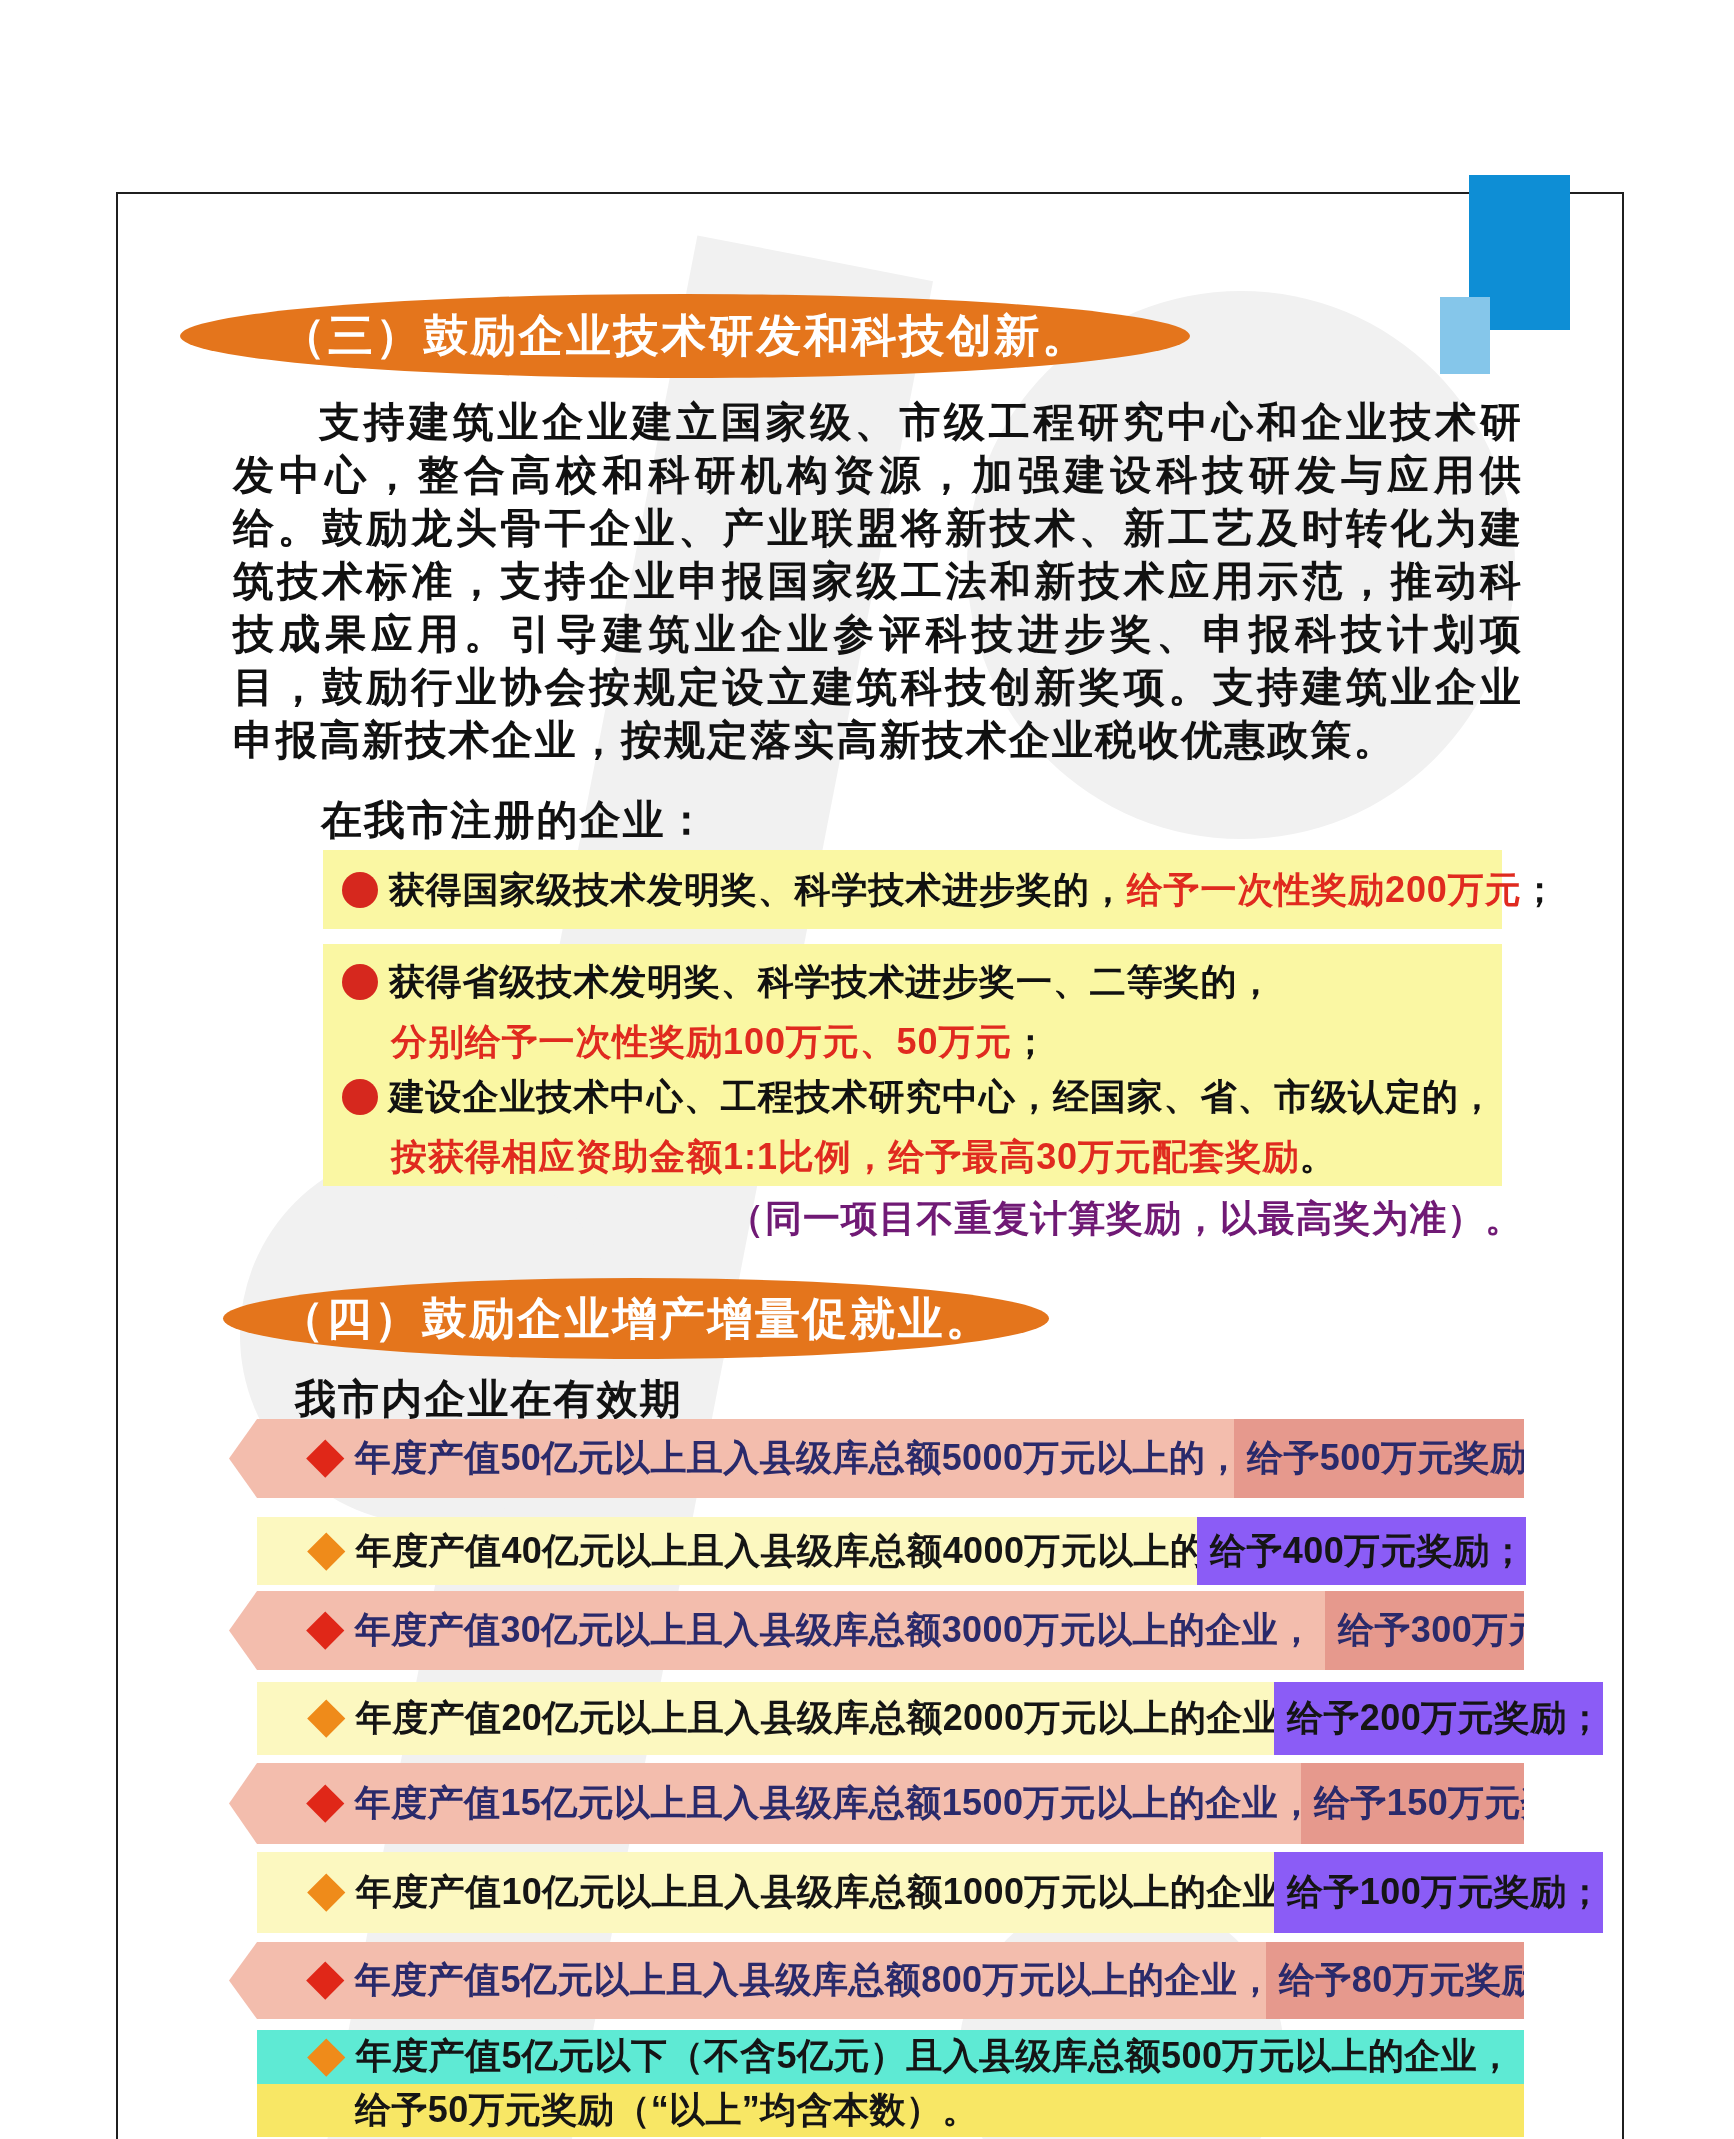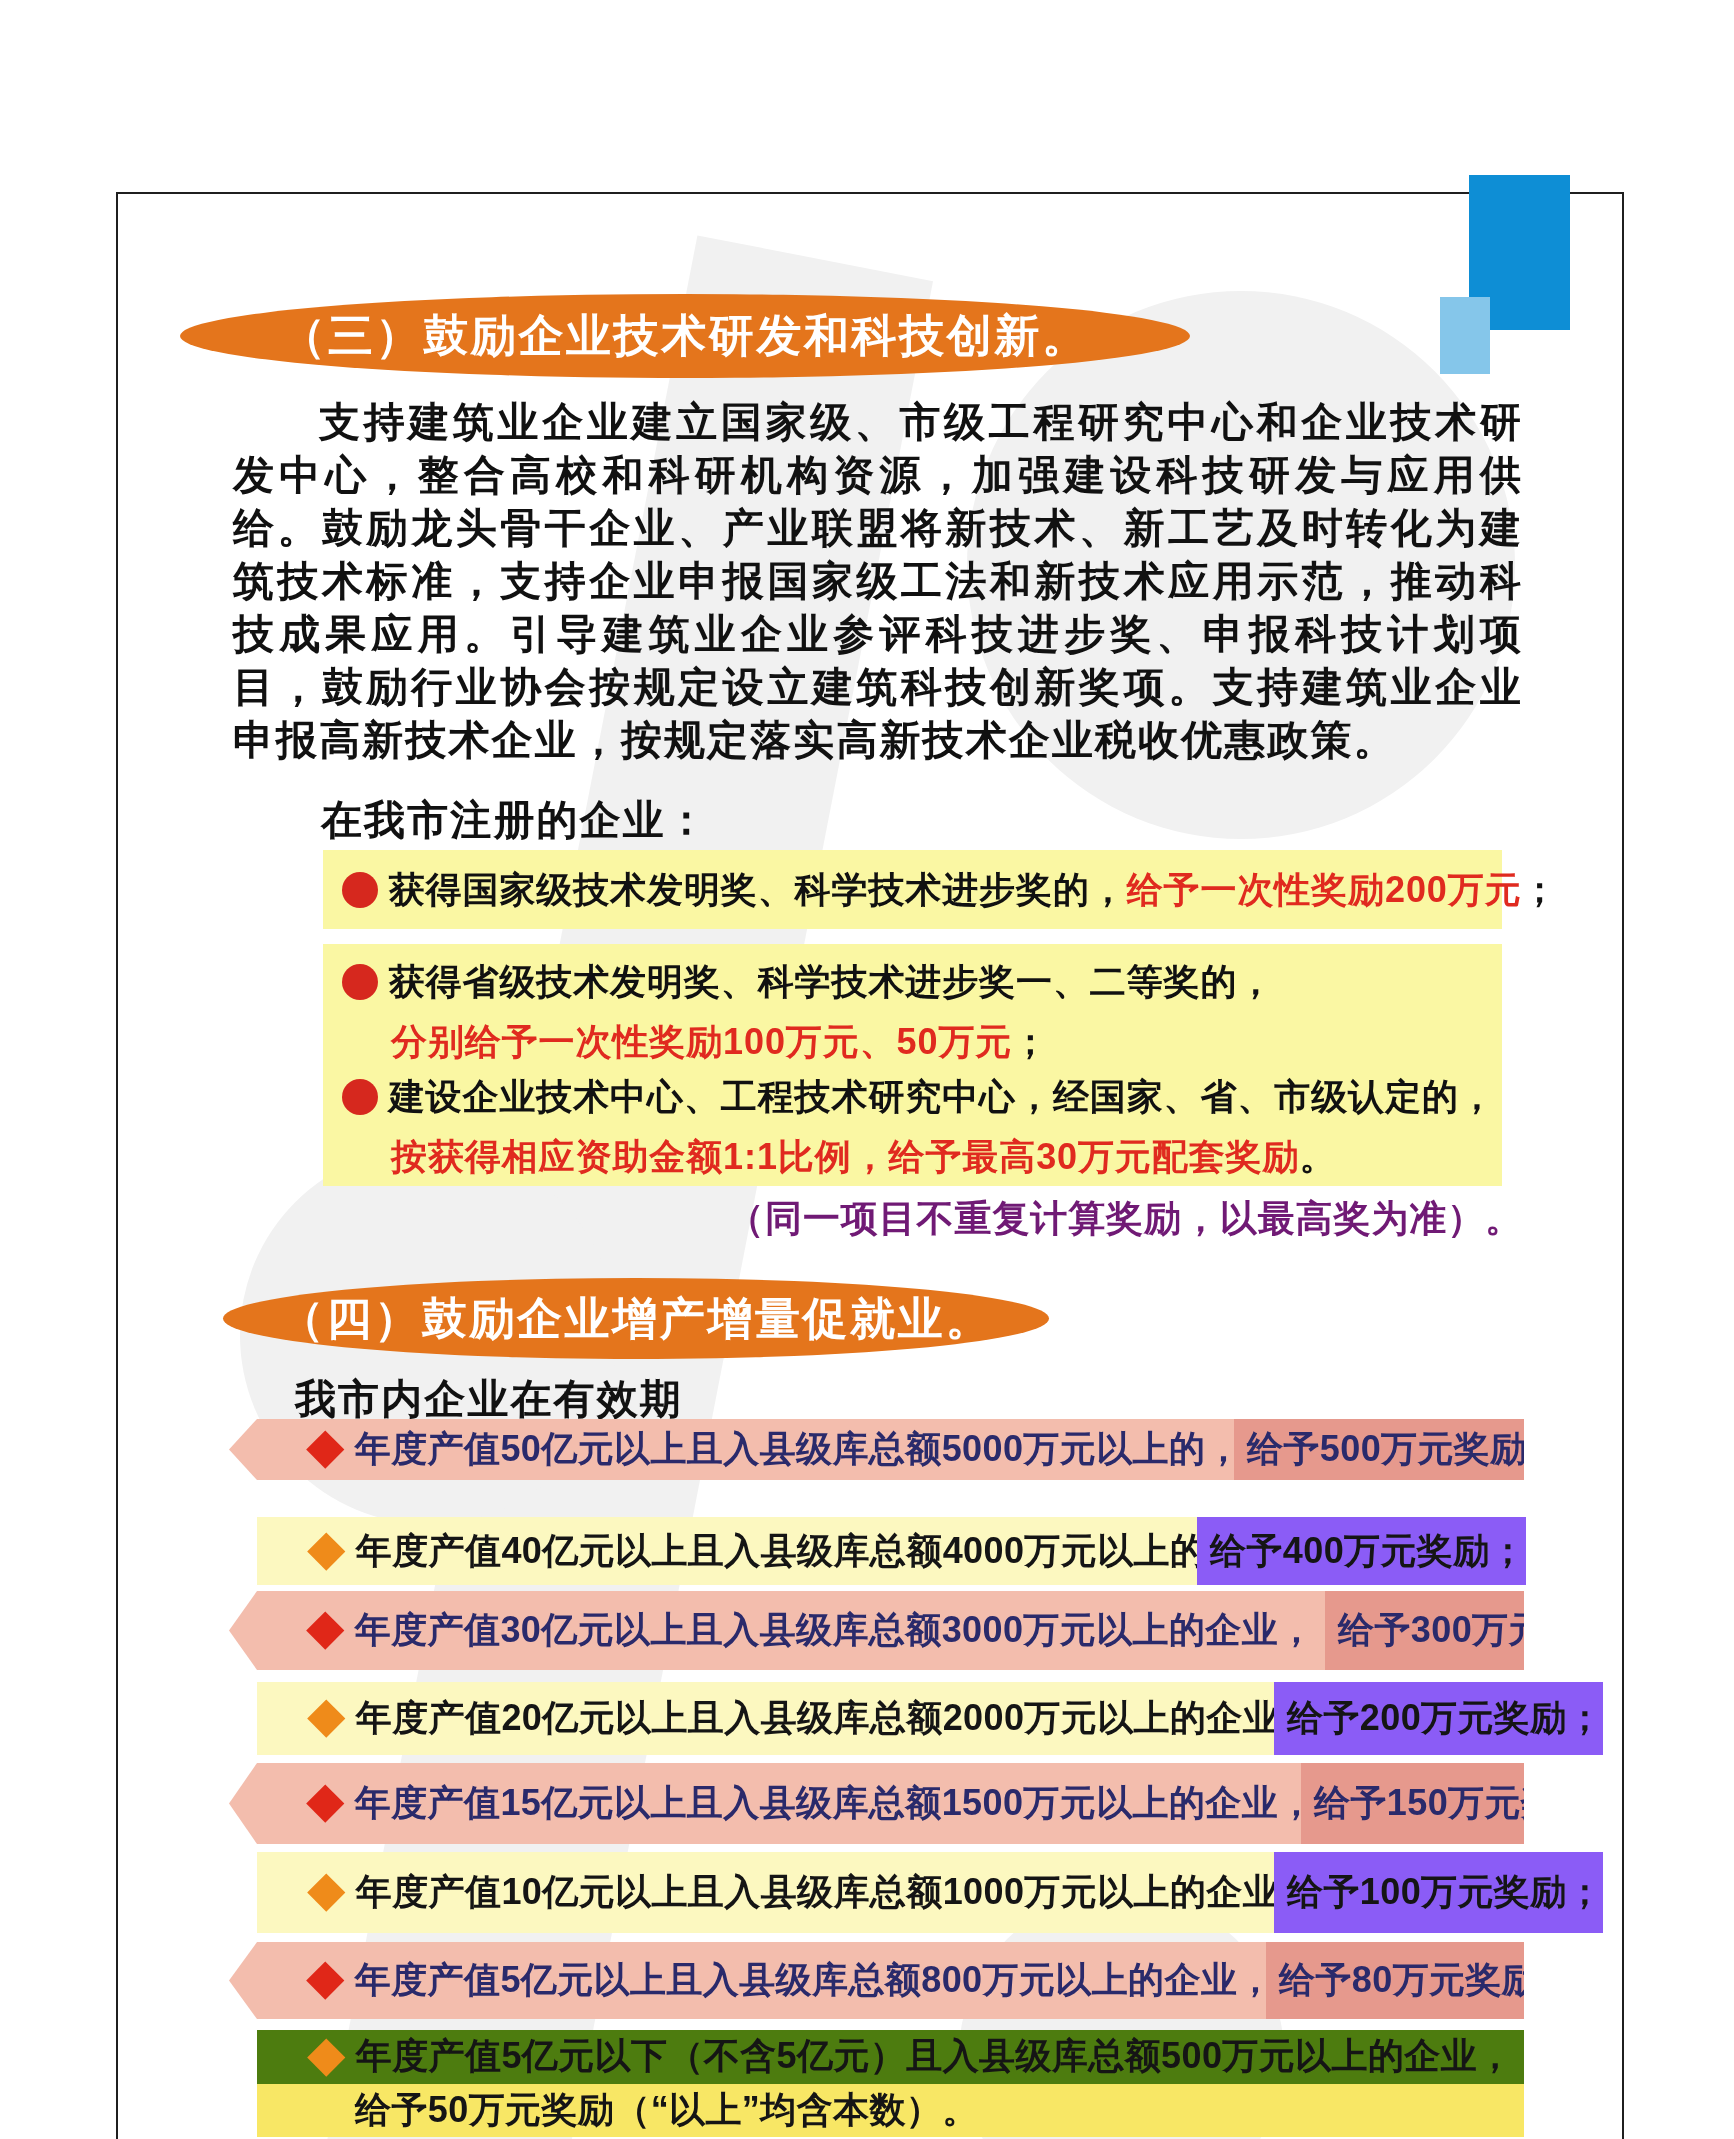--- a/index.html
+++ b/index.html
@@ -57,21 +57,21 @@
   .band.yellow{left:257px;width:1267px;background:#FCF8C0;}
   .band.yellow .seg{background:#8b5cf6;}
   .band.yellow .txt{color:#151515;}
   .band.yellow .cond{padding-left:56px;}
   .diamond{width:26.5px;height:26.5px;transform:rotate(45deg);flex:0 0 26.5px;margin-right:16.3px;}
   .band.pink .diamond{background:#E02718;}
   .band.yellow .diamond{background:#EF8B1A;}
   
   .band8{position:absolute;left:257px;width:1267px;top:2030px;height:107px;
     display:flex;flex-direction:column;}
-  .band8 .r1{flex:1;background:#4d7c0f;display:flex;align-items:center;padding-left:56px;}
+  .band8 .r1{flex:1;background:#5eead4;display:flex;align-items:center;padding-left:56px;}
   .band8 .r2{flex:1;background:#F8E765;display:flex;align-items:center;padding-left:98px;}
   .band8 .txt{font-size:36px;font-weight:700;color:#151515;letter-spacing:0.4px;white-space:nowrap;}
   .band8 .diamond{background:#EF8B1A;}
 </style>
 </head>
 <body>
 
 <div class="gray-blob abs" style="left:967px;top:291px;width:548px;height:548px;"></div>
 <div class="gray-beam abs" style="left:505px;top:240px;width:240px;height:1994px;"></div>
 <div class="gray-blob abs" style="left:240px;top:1147px;width:377px;height:377px;"></div>
@@ -117,21 +117,21 @@
 </div>
 
 <div class="note">（同一项目不重复计算奖励，以最高奖为准）。</div>
 
 <div class="banner banner2">
   <span>（四）鼓励企业增产增量促就业。</span>
 </div>
 
 <div class="lead-line lead2">我市内企业在有效期</div>
 
-<div class="band pink" style="top:1419px;height:61px;">
+<div class="band pink" style="top:1419px;height:79px;">
   <div class="cond" style="width:922px;">
     <span class="diamond"></span>
     <span class="txt">年度产值50亿元以上且入县级库总额5000万元以上的，</span>
   </div>
   <div class="seg">
       <span class="txt">给予500万元奖励；</span>
     </div>
 </div>
 
 <div class="band yellow" style="top:1517px;height:68px;">

